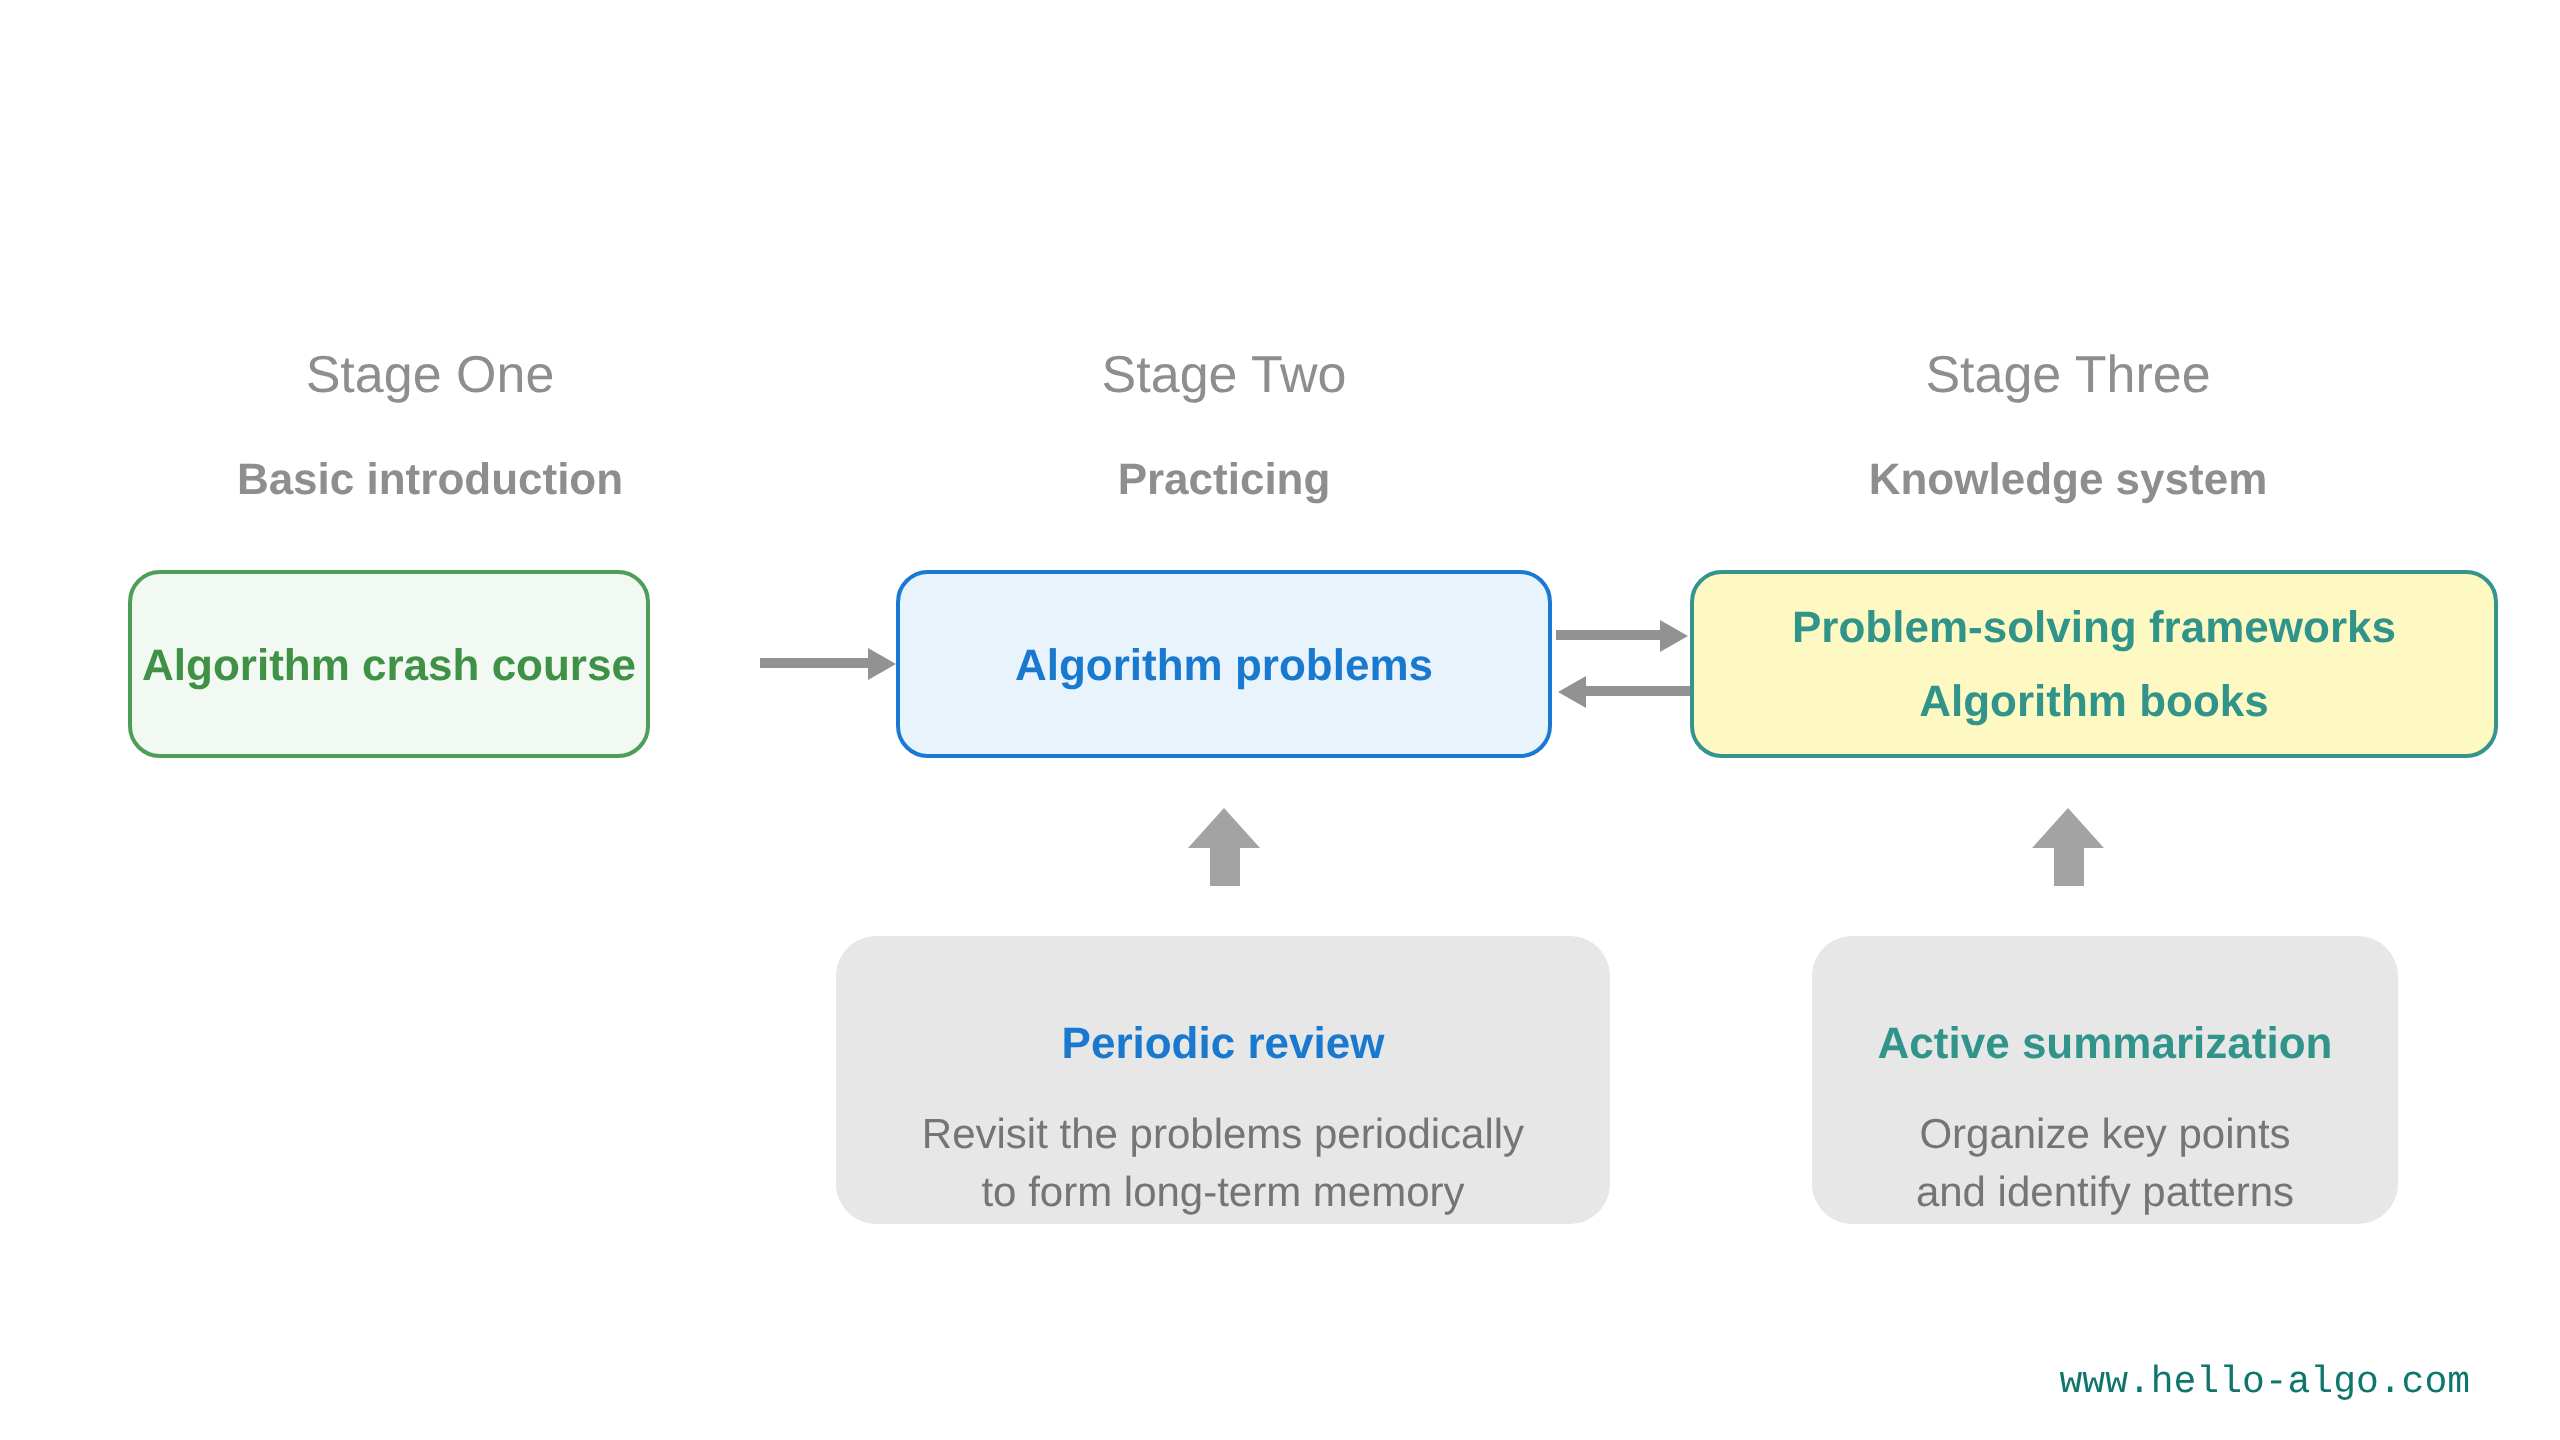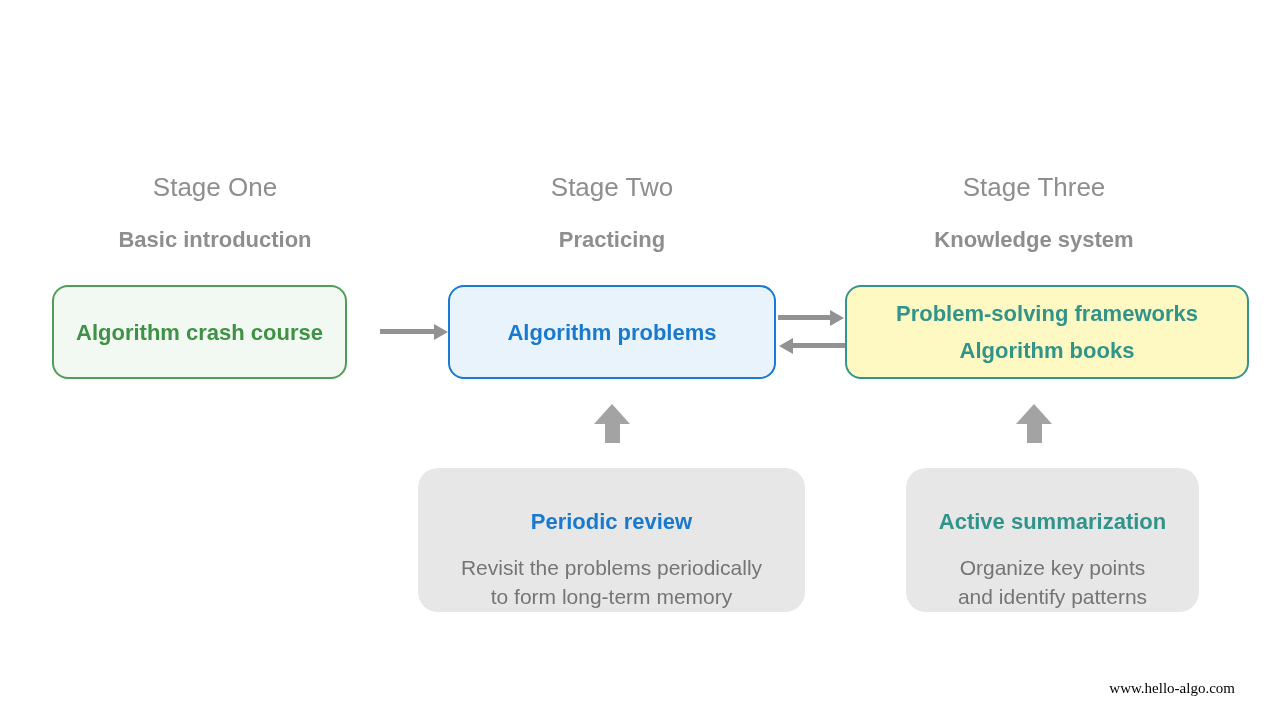--- a/index.html
+++ b/index.html
@@ -50,21 +50,21 @@
     display: flex;
     flex-direction: column;
     align-items: center;
     justify-content: center;
     font-size: 22px;
     font-weight: 700;
     line-height: 37px;
     text-align: center;
   }
   .main-box.green {
-    left: 52px; width: 295px;
+    left: 64px; width: 261px;
     background: #f2f8f2;
     border-color: #4f9e58;
     color: #3e9145;
   }
   .main-box.blue {
     left: 448px; width: 328px;
     background: #e9f3fc;
     border-color: #1a79d2;
     color: #1879cf;
   }
@@ -150,23 +150,23 @@
     font-weight: 400;
     color: #757575;
     line-height: 29px;
   }
 
   
   .watermark {
     position: absolute;
     right: 45px;
     top: 680px;
-    font-family: Liberation Serif, serif;
-    font-size: 15px;
-    color: #000000;
+    font-family: Liberation Mono, monospace;
+    font-size: 19px;
+    color: #0f766e;
   }
 </style>
 </head>
 <body>
 
 <div class="canvas">
 
   <div class="stage-header s1">
     <div class="stage-title">Stage One</div>
     <div class="stage-subtitle">Basic introduction</div>

